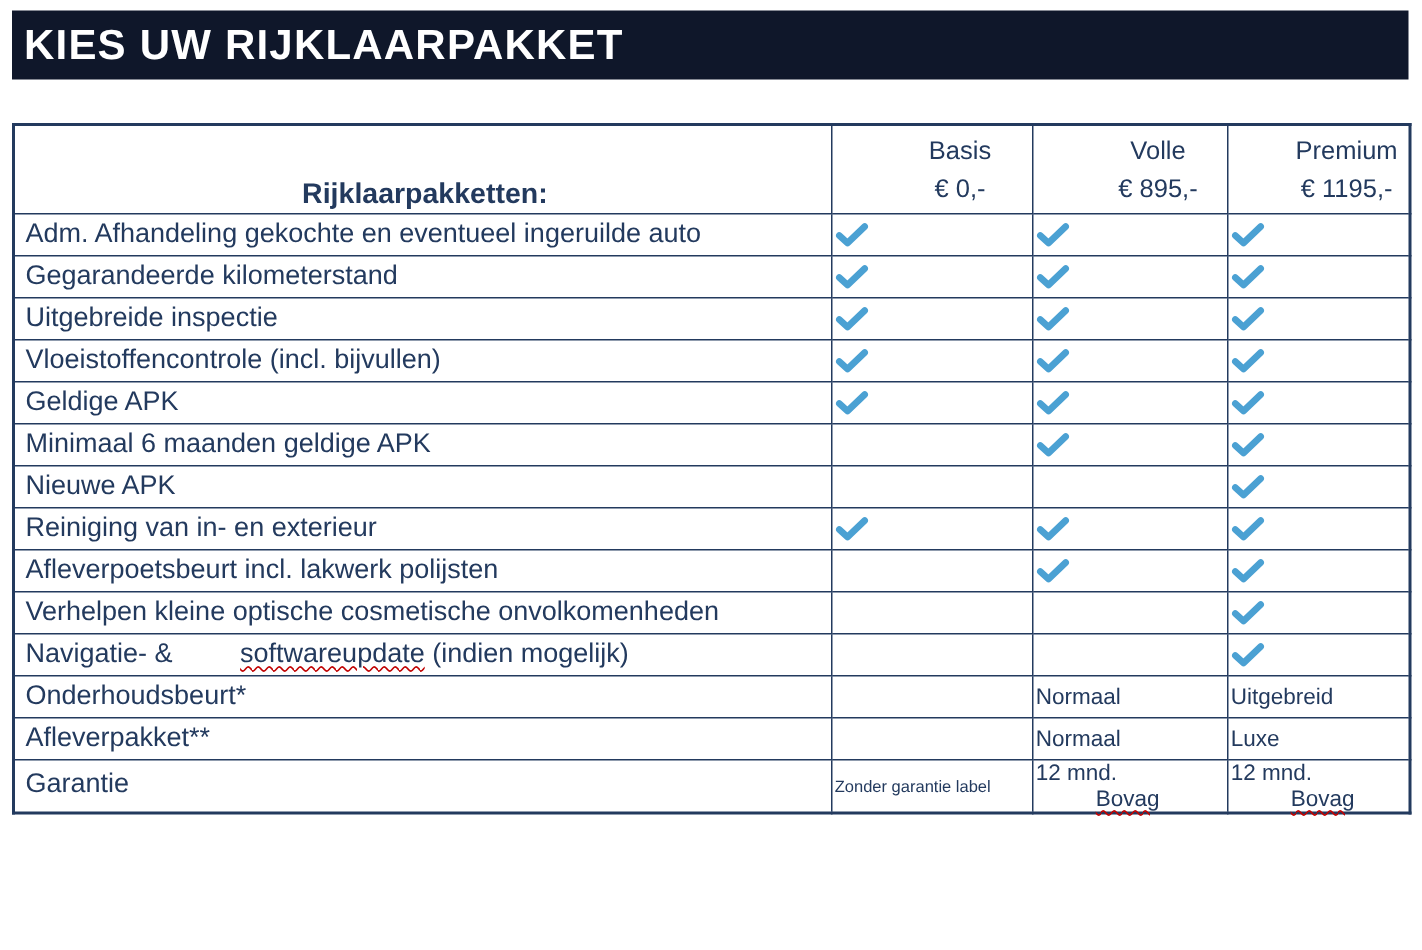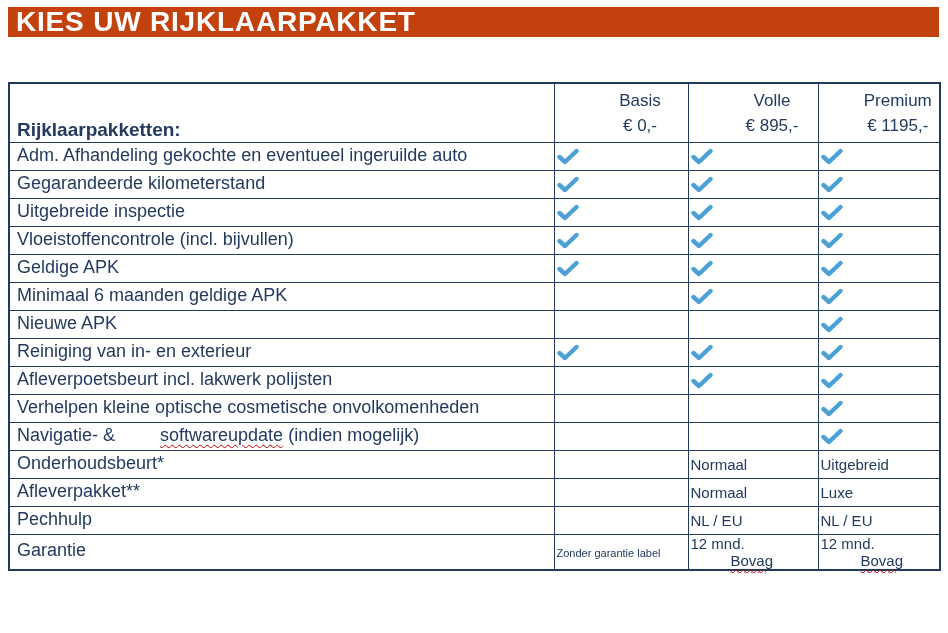--- a/index.html
+++ b/index.html
@@ -8,22 +8,22 @@
     background: #ffffff;
     overflow: hidden;
     font-family: "Liberation Sans", sans-serif;
   }
   .page { width: 948px; height: 633px; position: relative; }
 
   
   .title-bar {
     position: absolute;
     left: 8px; top: 7px;
-    width: 931px; height: 30px;
-    background: #c2410c;
+    width: 931px; height: 46px;
+    background: #0f172a;
     display: flex;
     align-items: center;
   }
   .title-bar h1 {
     color: #ffffff;
     font-size: 28px;
     font-weight: 800;
     letter-spacing: 0.8px;
     padding-left: 8px;
     white-space: nowrap;
@@ -41,21 +41,21 @@
     table-layout: fixed;
     color: #233A5E;
   }
   table.pkg-table td, table.pkg-table th {
     border: 1px solid #233A5E;
   }
   table.pkg-table { border: 2px solid #233A5E; }
 
   thead th { height: 59px; vertical-align: middle; }
   th.feature-head {
-    text-align: left;
+    text-align: center;
     vertical-align: bottom;
     padding: 0 4px 1px 7px;
     font-size: 19px;
     font-weight: 700;
   }
   th.pkg-head { text-align: center; font-weight: 400; padding-left: 38px; }
   .pkg-name  { font-size: 17px; line-height: 1.5; }
   .pkg-price { font-size: 17px; line-height: 1.4; }
 
   tbody td { height: 28px; }
@@ -246,26 +246,20 @@
             <td class="val"></td>
             <td class="val">Normaal</td>
             <td class="val">Uitgebreid</td>
           </tr>
           <tr>
             <td class="feature">Afleverpakket**</td>
             <td class="val"></td>
             <td class="val">Normaal</td>
             <td class="val">Luxe</td>
           </tr>
-          <tr>
-            <td class="feature">Pechhulp</td>
-            <td class="val"></td>
-            <td class="val">NL / EU</td>
-            <td class="val">NL / EU</td>
-          </tr>
           <tr class="tall">
             <td class="feature">Garantie</td>
             <td class="val"><span class="small-note">Zonder garantie label</span></td>
             <td class="val">12 mnd. <span class="squiggle">Bovag</span></td>
             <td class="val">12 mnd. <span class="squiggle">Bovag</span></td>
           </tr>
         </tbody>
     </table>
   </div>
 

